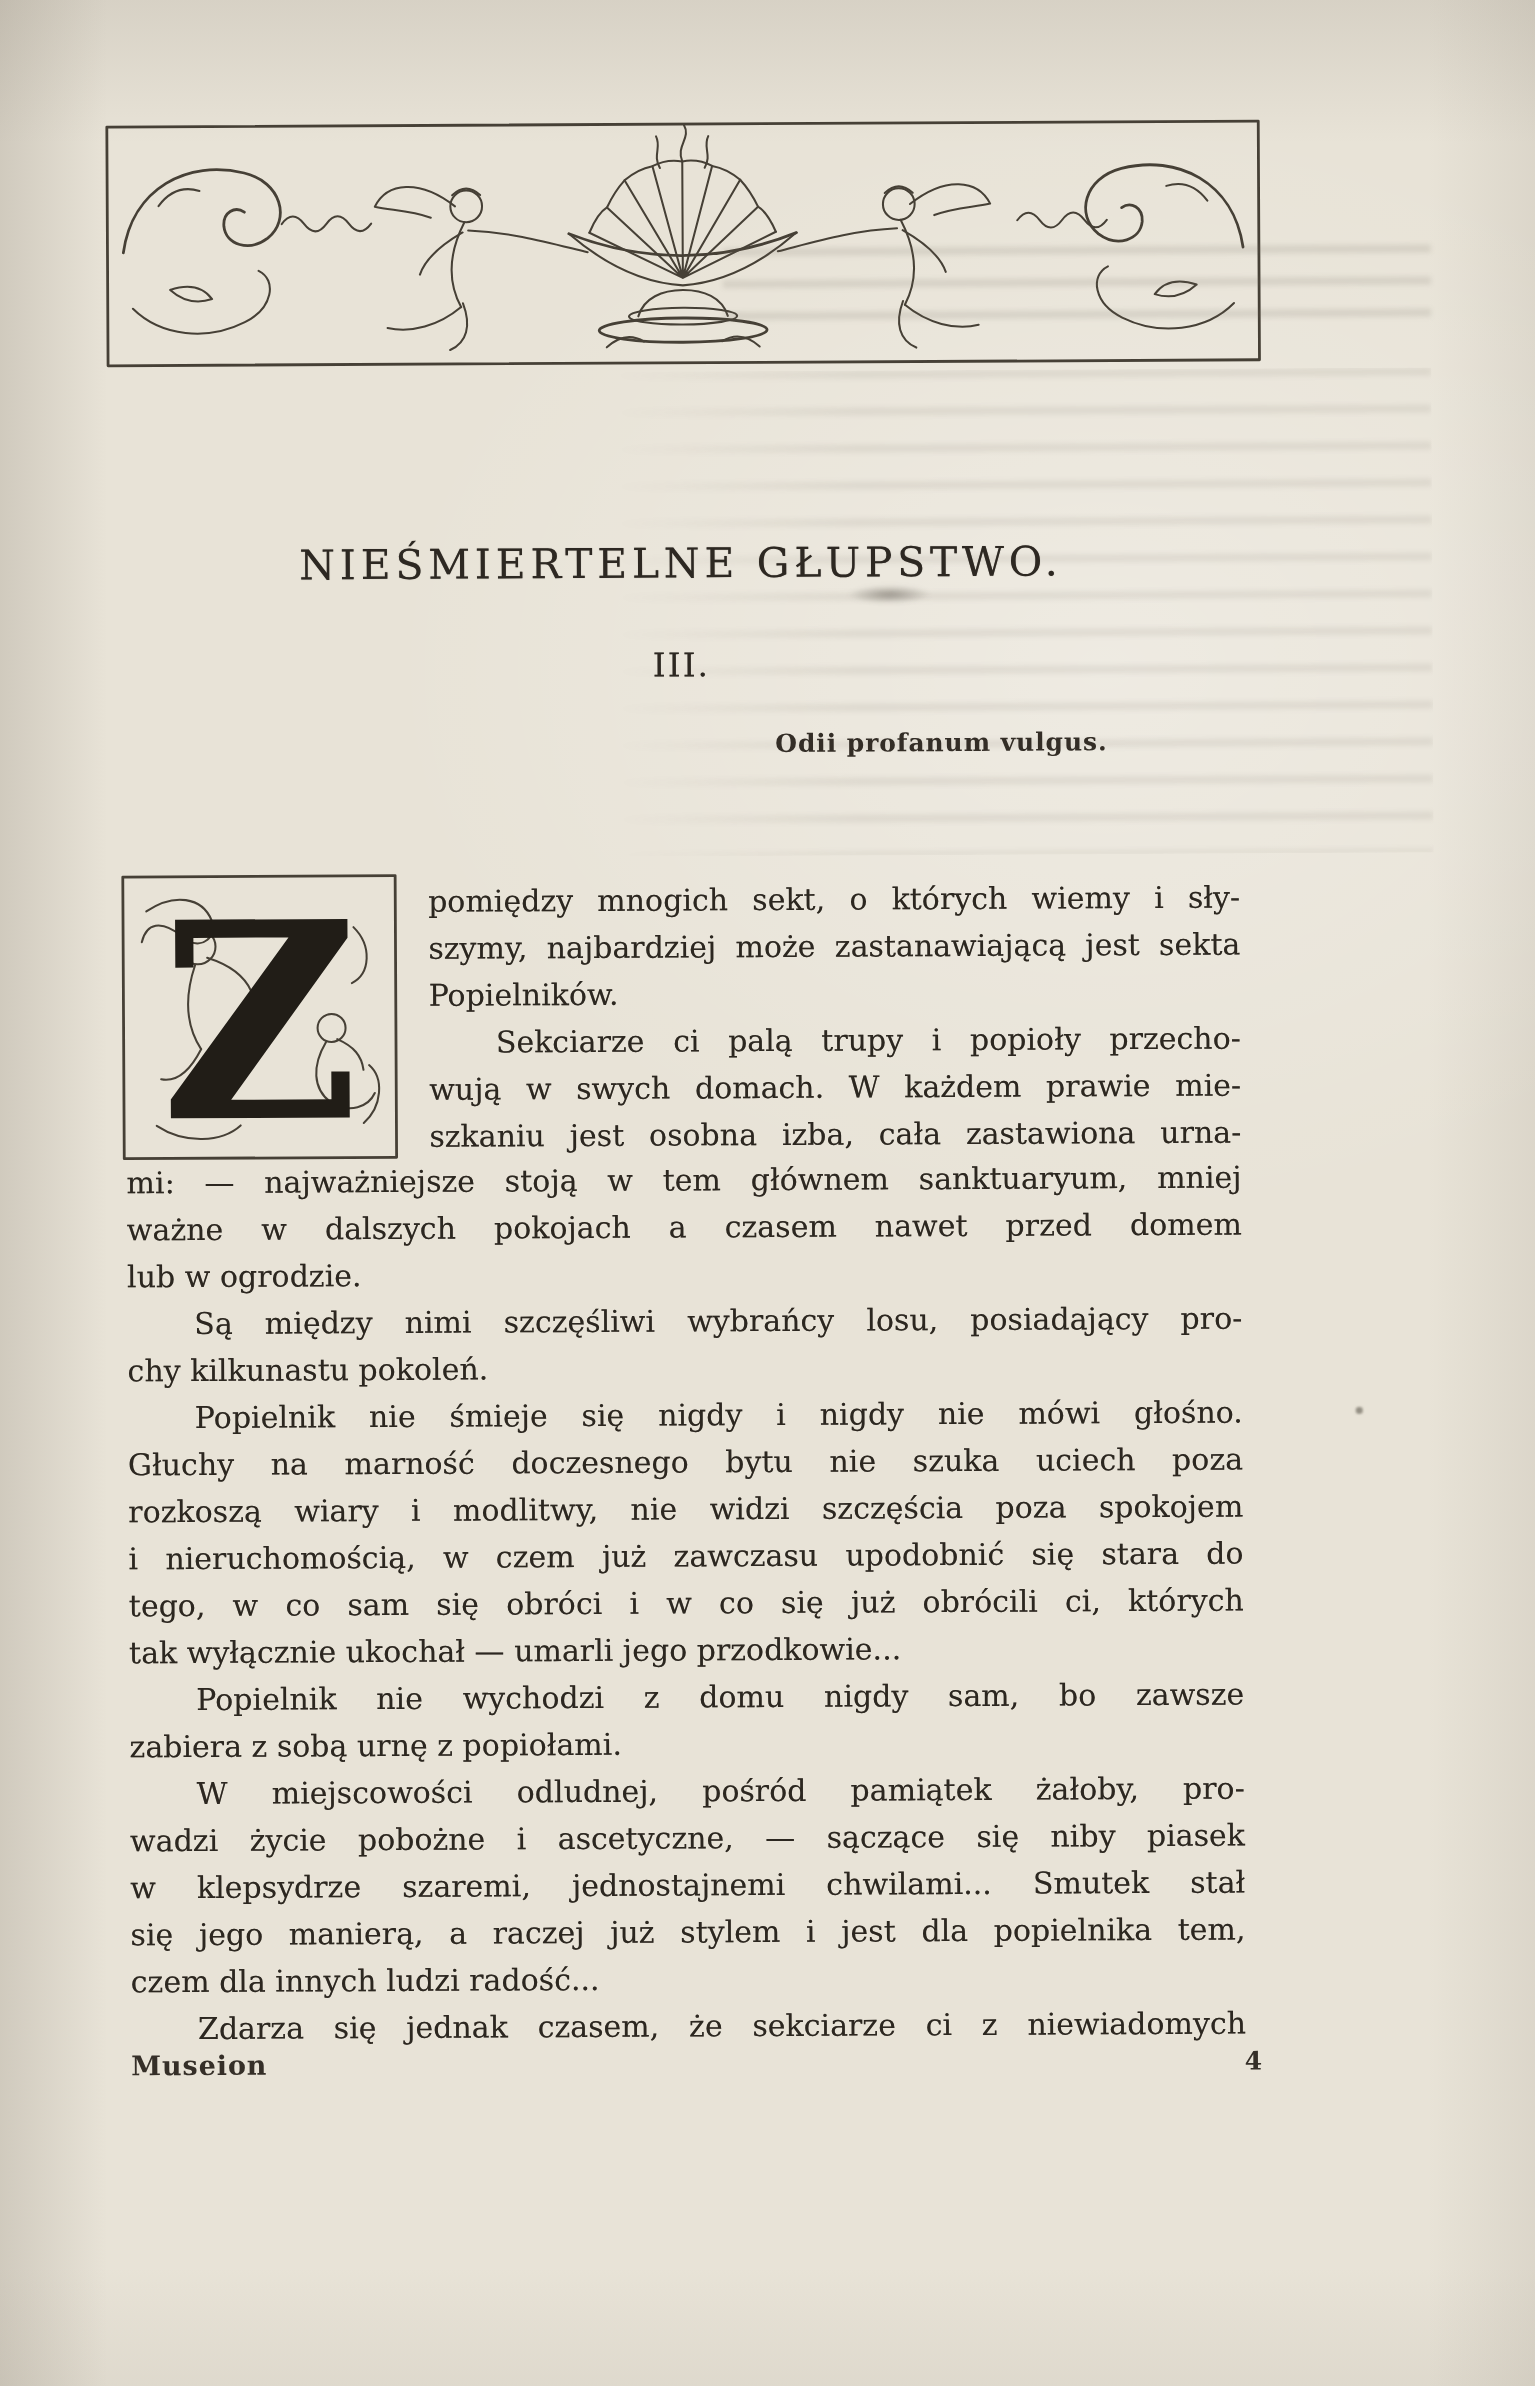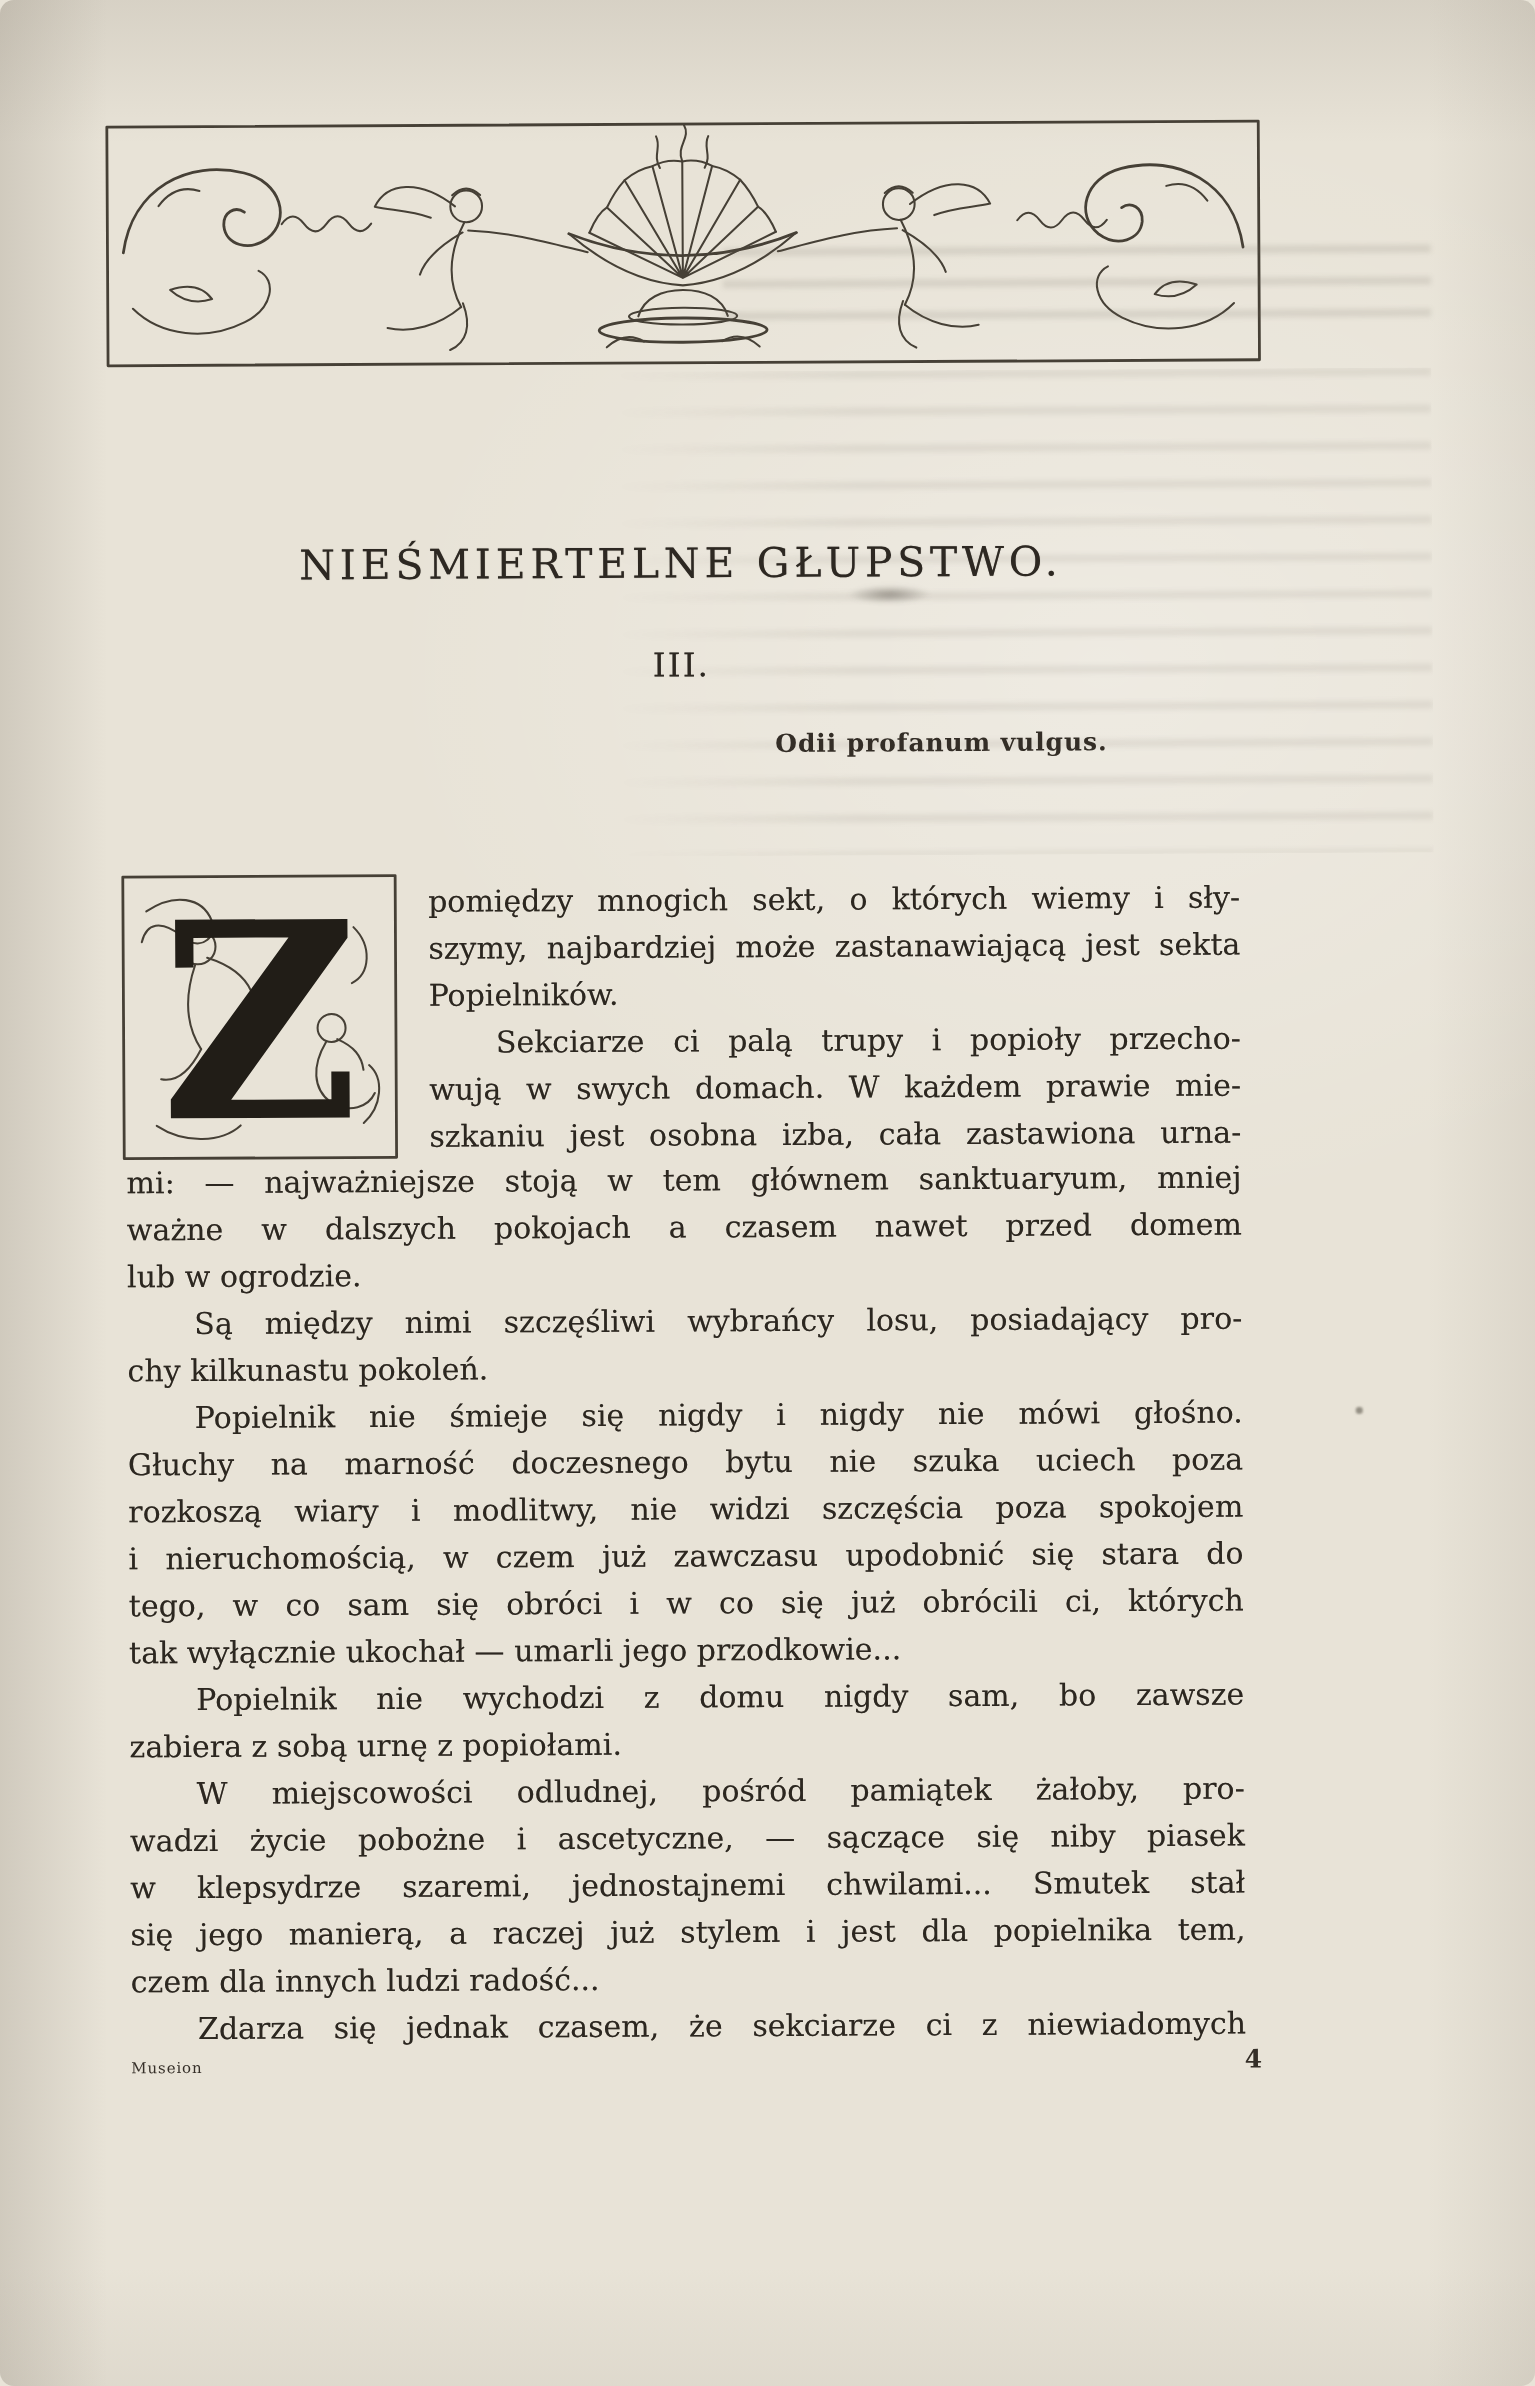--- a/index.html
+++ b/index.html
@@ -8,21 +8,20 @@
     background:#e9e4d8;
     font-family:"DejaVu Serif", serif;
   }
   .page{
     position:absolute;inset:0;
     background:
       radial-gradient(1212px 932px at 72% 28%, rgba(255,255,255,.28), rgba(255,255,255,0) 60%),
       linear-gradient(90deg, rgba(112,102,88,.20), rgba(112,102,88,0) 7%, rgba(112,102,88,0) 93%, rgba(112,102,88,.10)),
       linear-gradient(180deg, rgba(112,102,88,.14), rgba(112,102,88,0) 6%, rgba(112,102,88,0) 95%, rgba(112,102,88,.08)),
       #e8e3d7;
-    border-radius: 14px;
   }
   .skew{position:absolute;inset:0;transform:rotate(-0.3deg);transform-origin:50% 45%;}
   
   .engraving{position:absolute;left:107px;top:119px;width:1161px;height:248px;}
   
   .bleed{position:absolute;pointer-events:none;opacity:.5;filter:blur(2.8px);}
   .bleed-a{left:727px;top:248px;width:708px;height:89px;
     background:repeating-linear-gradient(180deg, rgba(108,101,90,.30) 0 8.4px, rgba(0,0,0,0) 8.4px 32px);}
   .bleed-b{left:615px;top:371px;width:820px;height:485px;opacity:.38;
     background:repeating-linear-gradient(180deg, rgba(108,101,90,.28) 0 8.4px, rgba(0,0,0,0) 8.4px 37px);
@@ -52,21 +51,21 @@
   .col-narrow{left:429px;top:876px;width:812px;}
   .col-full{left:126px;top:1156px;width:1115px;}
   .line{height:47px;line-height:47px;text-align:left;}
   .line.just{text-align:justify;text-align-last:justify;}
   .line.ind{padding-left:67px;}
   
   .footer{
     position:absolute;left:126px;top:2047px;width:1131px;height:41px;
     display:flex;justify-content:space-between;align-items:baseline;color:#352f28;
   }
-  .footer .left{font-size:15px;font-weight:normal;letter-spacing:0.9px;}
+  .footer .left{font-size:27px;font-weight:bold;letter-spacing:0.9px;}
   .footer .right{font-size:25px;font-weight:bold;}
   svg .ln{fill:none;stroke:#464036;stroke-width:3;stroke-linecap:round;stroke-linejoin:round;}
   svg .ln2{fill:none;stroke:#464036;stroke-width:2.2;stroke-linecap:round;stroke-linejoin:round;}
 </style>
 </head>
 <body>
 
 <div class="page">
   <div class="skew">
 

